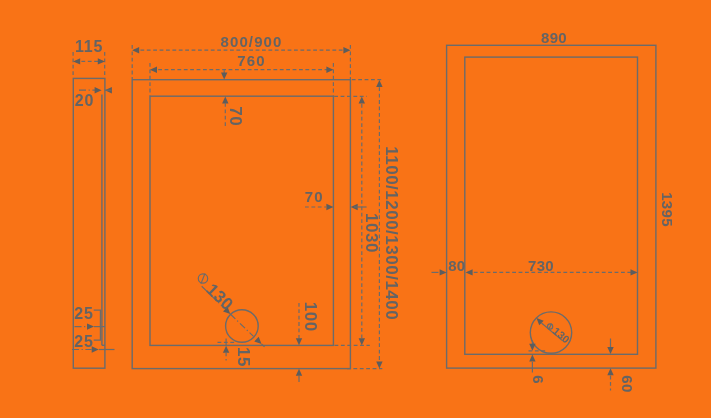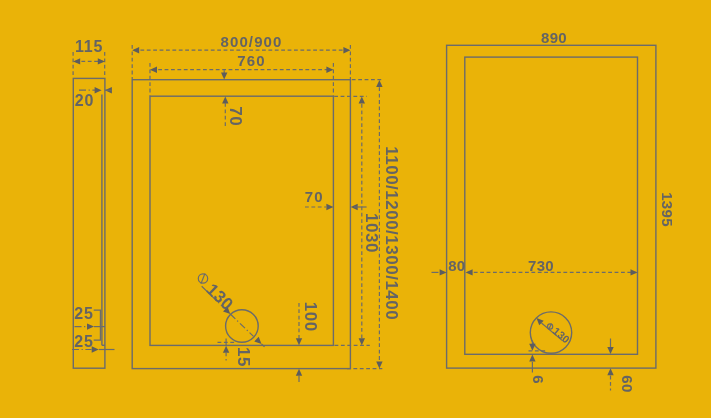--- a/index.html
+++ b/index.html
@@ -1,16 +1,16 @@
 <!DOCTYPE html>
 <html><head>
 <meta charset="utf-8">
 <style>
   html,body{margin:0;padding:0;background:#ffffff;}
-  .wrap{width:711px;height:418px;position:relative;background:#eab308;overflow:hidden;}
+  .wrap{width:711px;height:418px;position:relative;background:#f97316;overflow:hidden;}
   svg{display:block;}
   text{font-family:"Liberation Sans",sans-serif;font-weight:bold;fill:#646464;}
   .t15{font-size:15px;letter-spacing:1.1px;}
   .t16{font-size:16px;letter-spacing:0.8px;}
   .t17{font-size:17px;letter-spacing:0.5px;}
   .t14{font-size:15px;letter-spacing:0.3px;}
   .t11{font-size:10.5px;letter-spacing:0.2px;}
   .ln{stroke:#6b6b6b;stroke-width:1.4;fill:none;}
   .thin{stroke:#6b6b6b;stroke-width:1.2;fill:none;}
   .dsh{stroke-dasharray:3.8,2.6;}

